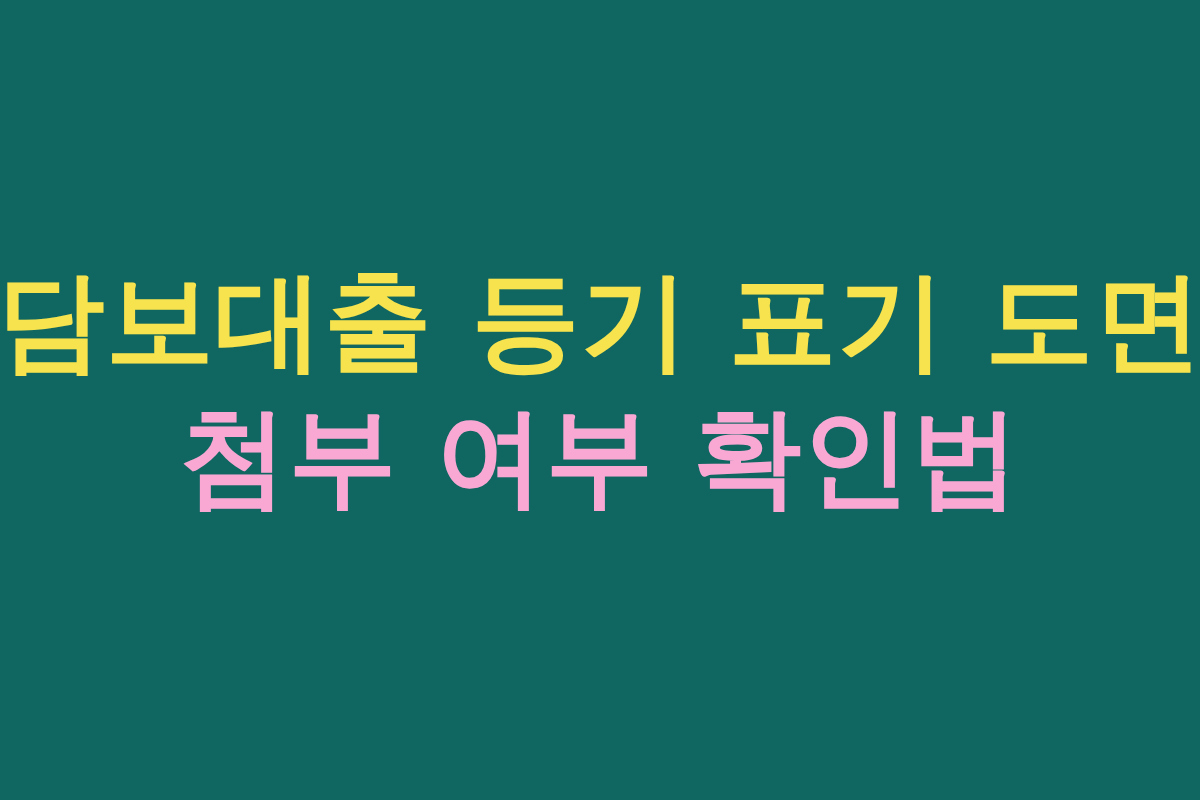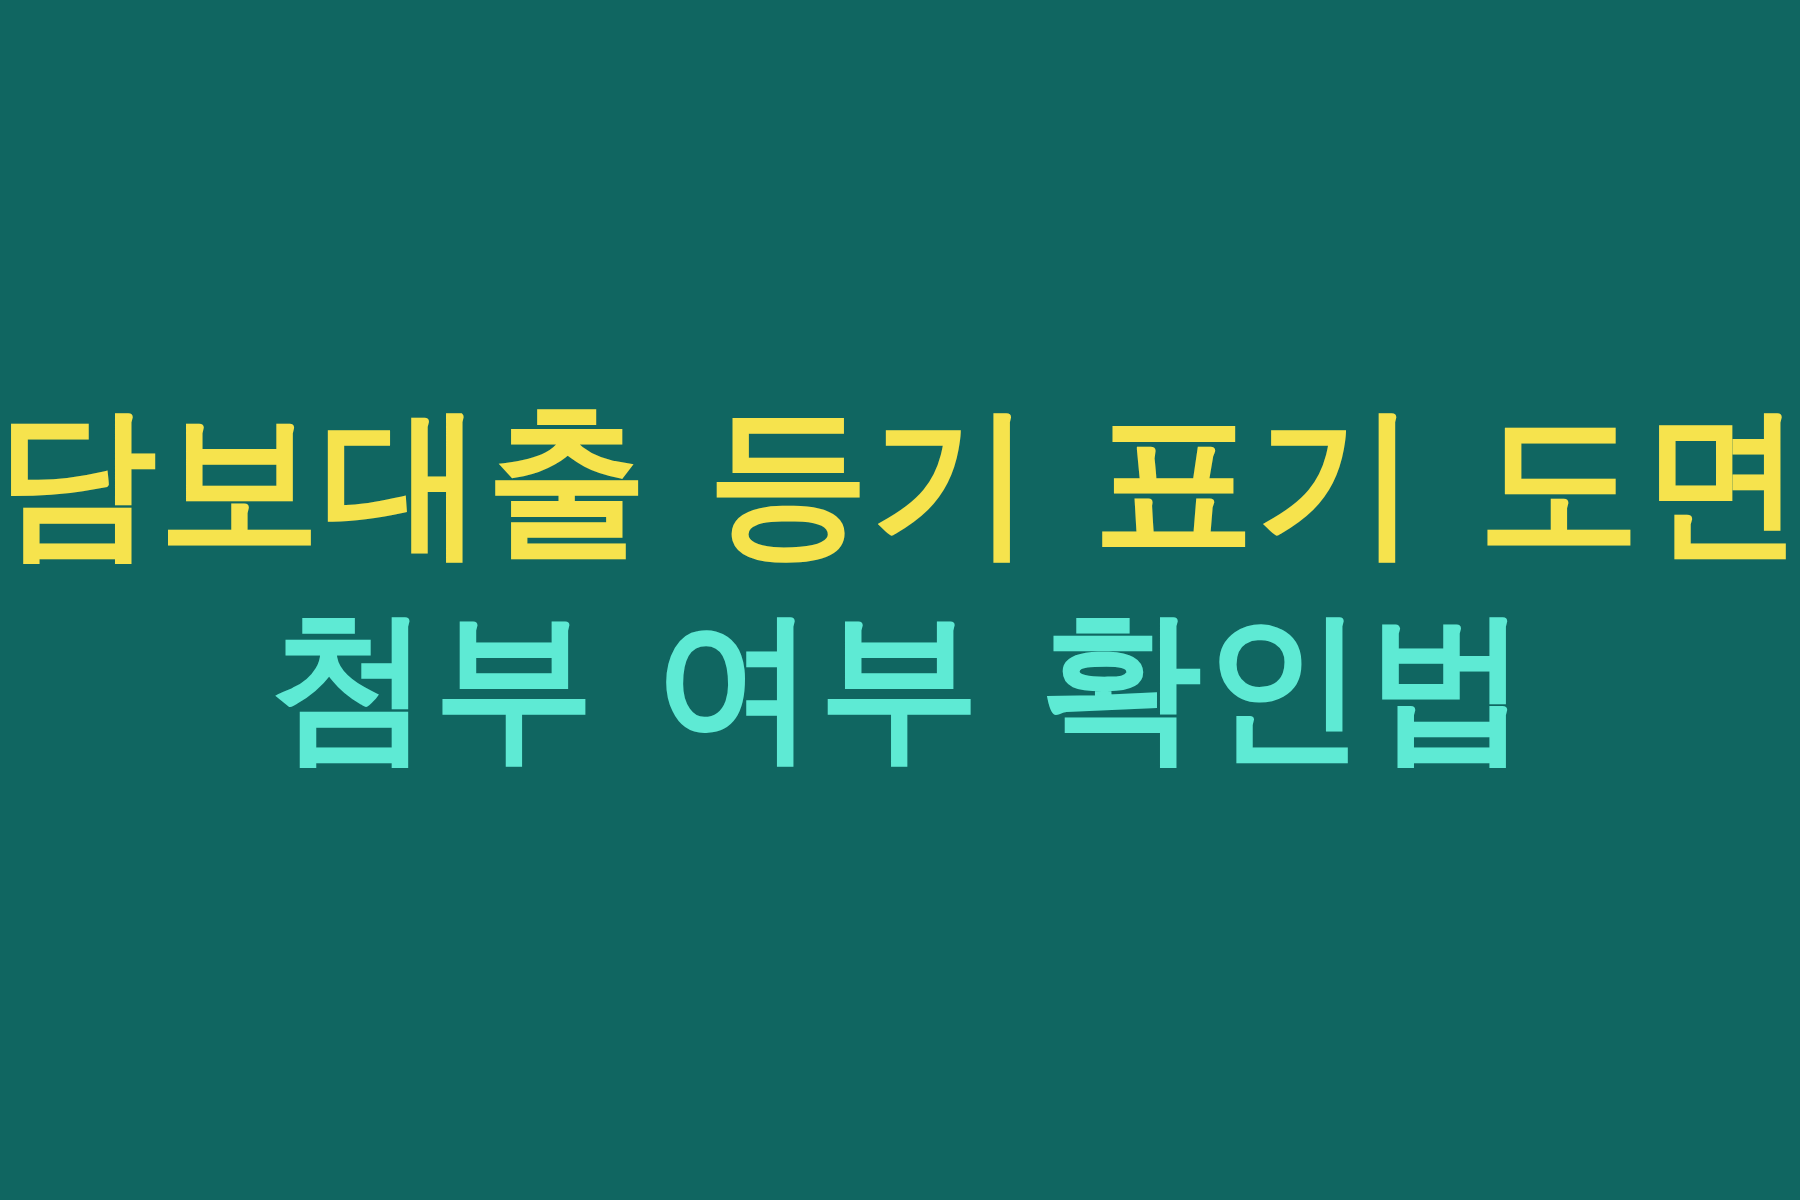--- a/index.html
+++ b/index.html
@@ -59,17 +59,17 @@
 </style>
 </head>
 <body>
 
 <div id="thumbnail-canvas" style="background: rgb(16, 102, 97);">
 
   <div id="title-block">
 
     <span class="title-line line-1" style="color: rgb(246, 227, 77);">담보대출 등기 표기 도면</span>
 
-    <span class="title-line line-2" style="color: #5eead4;">첨부 여부 확인법</span>
+    <span class="title-line line-2" style="color: #f9a8d4;">첨부 여부 확인법</span>
 
   </div>
 
 </div>
 
 </body></html>

